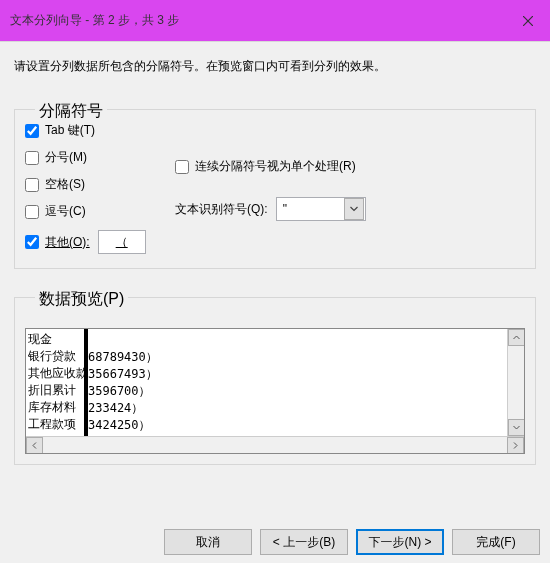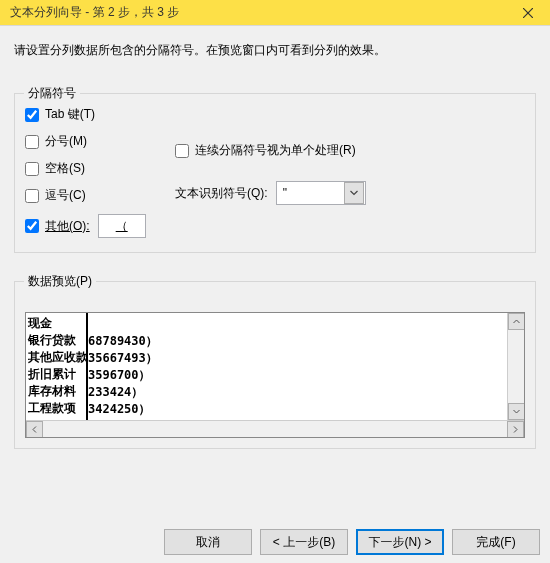--- a/index.html
+++ b/index.html
@@ -8,22 +8,22 @@
     width: 550px; height: 563px;
     font-family: "Microsoft YaHei", "SimSun", Tahoma, sans-serif;
     font-size: 12px;
     background: #f0f0f0;
     color: #000;
     overflow: hidden;
   }
 
   
   .titlebar {
-    height: 26px;
-    background: #fde047;
+    height: 42px;
+    background: #d946ef;
     border-bottom: 1px solid #d8d8d8;
     display: flex;
     align-items: center;
     padding-left: 10px;
   }
   .titlebar .title { font-size: 12px; color: #333; flex: 1; }
   .titlebar .close {
     width: 44px; height: 30px;
     display: flex; align-items: center; justify-content: center;
     font-size: 14px; color: #333;
@@ -37,24 +37,24 @@
 
   
   .group {
     border: 1px solid #d6d6d6;
     padding: 12px 10px 14px 10px;
     margin-bottom: 28px;
     position: relative;
   }
   .group-title {
     position: absolute;
-    top: -9px; left: 9px;
+    top: -9px; left: 20px;
     background: #f0f0f0;
     padding: 0 4px;
-    font-size: 12px;
+    font-size: 16px;
   }
 
   .delims-row { display: flex; }
   .delims-col {
     width: 140px;
     display: flex; flex-direction: column;
     gap: 10px;
   }
   .delims-right {
     flex: 1;
@@ -119,25 +119,24 @@
     height: 126px;
     position: relative;
     overflow: hidden;
     font-family: "SimSun", monospace;
     font-size: 12px;
   }
   .preview-inner {
     display: flex;
   }
   .preview-col {
-    border-right: 2px solid #000000;
+    border-right: 4px solid #000000;
     white-space: pre;
     line-height: 17px;
     padding-top: 2px;
-    font-weight: bold;
   }
   .col0 { width: 62px; padding-left: 2px;}
   .col1 { flex: 1; padding-left:0;margin-top:18px; }
 
   .preview-vscroll {
     position: absolute;
     top: 0; right: 0; width: 17px; height: calc(100% - 17px);
     background: #f0f0f0;
     border-left: 1px solid #cdcdcd;
   }

